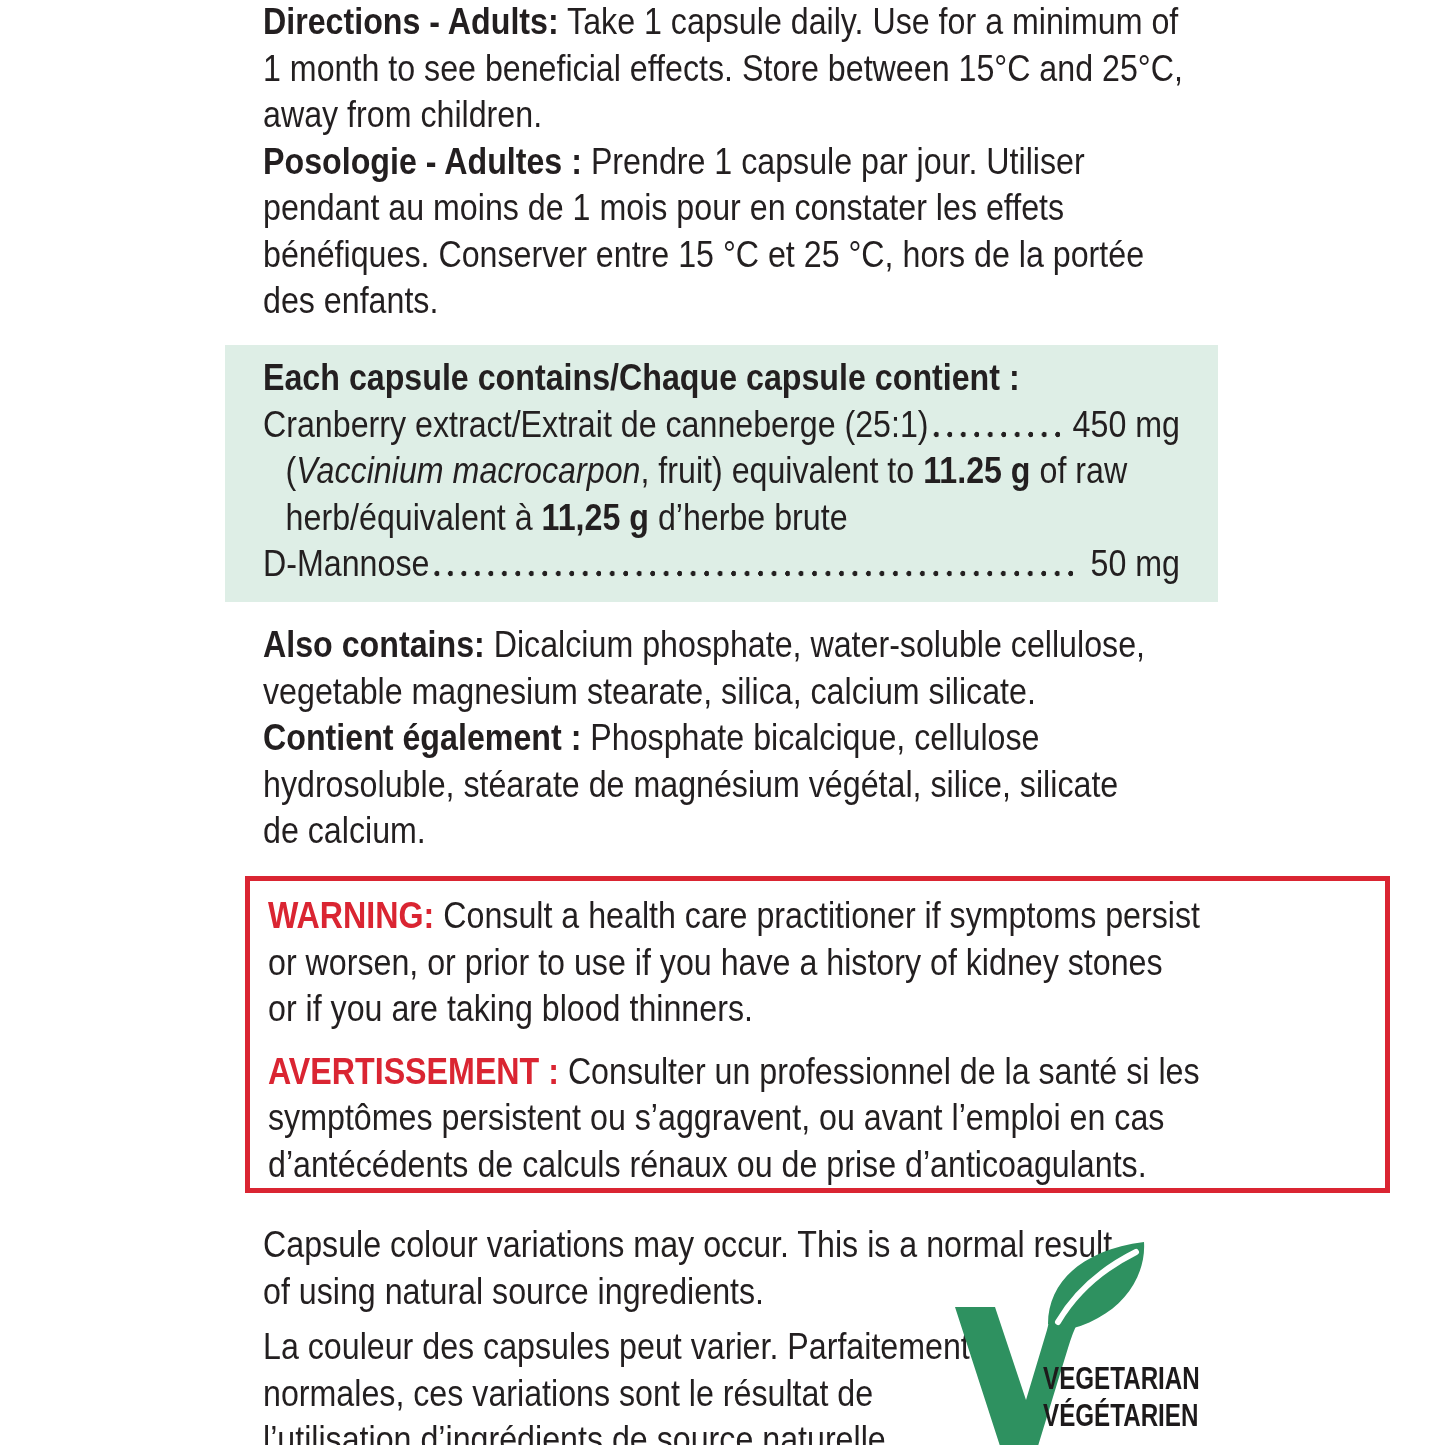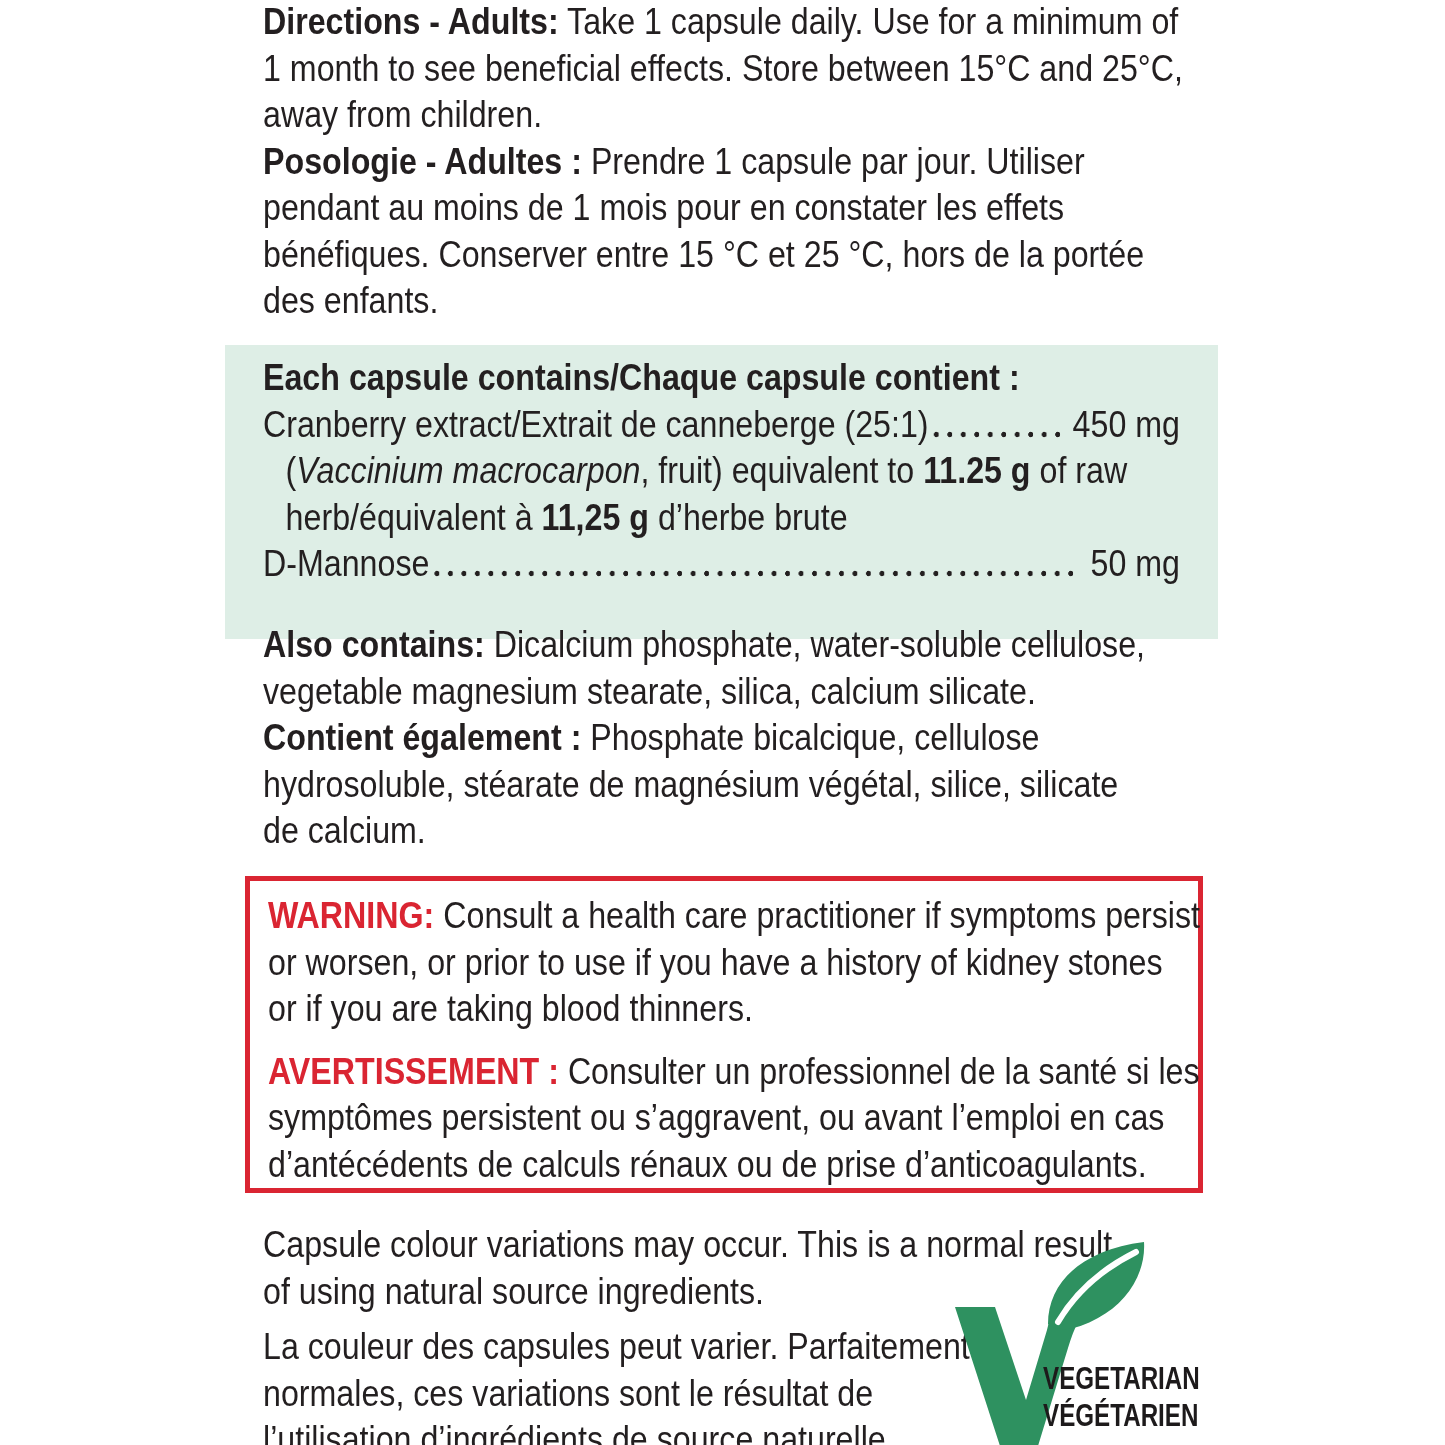--- a/index.html
+++ b/index.html
@@ -27,39 +27,39 @@
     letter-spacing:0;
   }
   .seg-r{font-weight:400;}
   .seg-b{font-weight:700;}
   .seg-i{font-style:italic;}
   .seg-red{font-weight:700;color:var(--red);}
 
   
   #directions{left:263px;top:-1px;}
   #panel{
-    left:225px;top:345px;width:993px;height:294px;
+    left:225px;top:345px;width:993px;height:257px;
     background:var(--panel-bg);
     padding:10px 0 0 38px;
   }
   .panel-inner{width:1054px;}
   .flexline{display:flex;align-items:stretch;width:100%;}
   .flexline .name,.flexline .amount{white-space:nowrap;}
   .leader{
     flex:1;
     margin:0 12px 0 4px;
     background-image:radial-gradient(circle at 3px 3.5px, var(--ink) 2.5px, transparent 3.1px);
     background-size:15.5px 7px;
     background-repeat:repeat-x;
     background-position:2px 29px;
   }
   .indent .line{padding-left:26px;}
   #also{left:263px;top:622px;}
   #warnbox{
-    left:245px;top:876px;width:958px;height:317px;
+    left:245px;top:876px;width:1145px;height:317px;
     border:5px solid var(--red);
     padding:12px 0 0 18px;
   }
   #warnbox .para-fr{margin-top:16px;}
   #note-en{left:263px;top:1222px;}
   #note-fr{left:263px;top:1324px;}
 
   
   #logo{left:948px;top:1240px;width:500px;height:206px;}
   #logo svg{position:absolute;left:0;top:0;display:block;}

